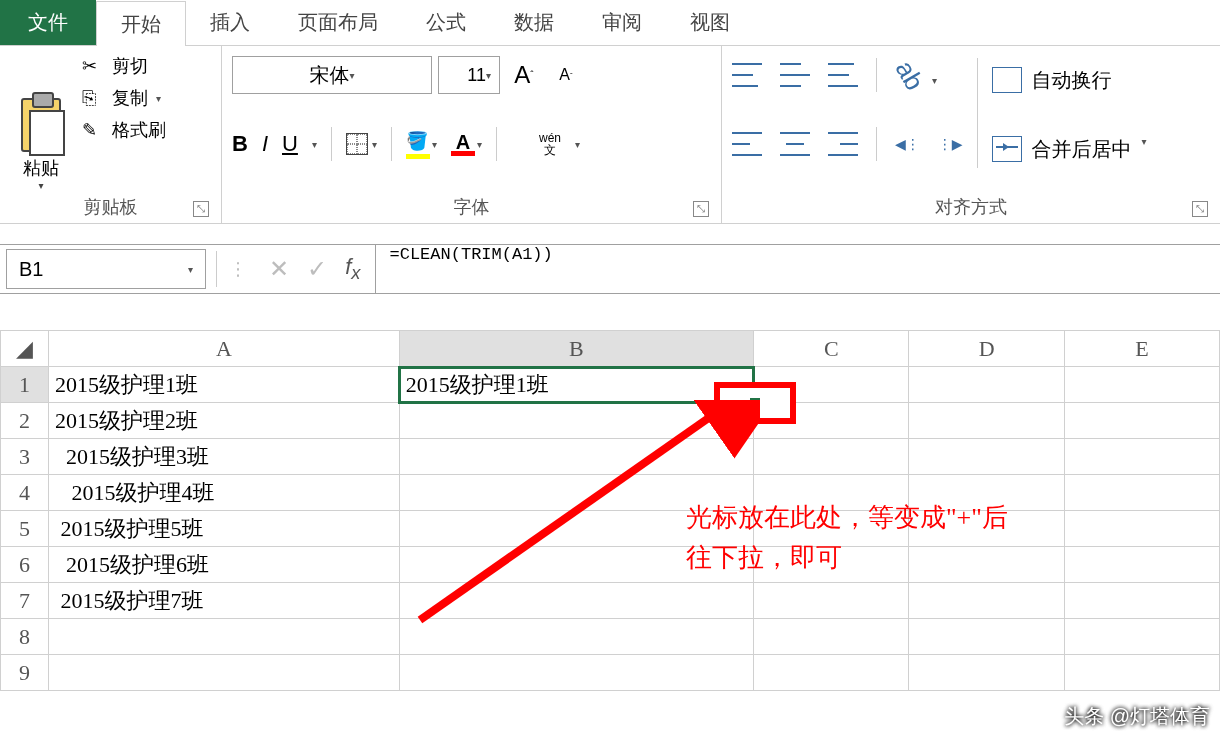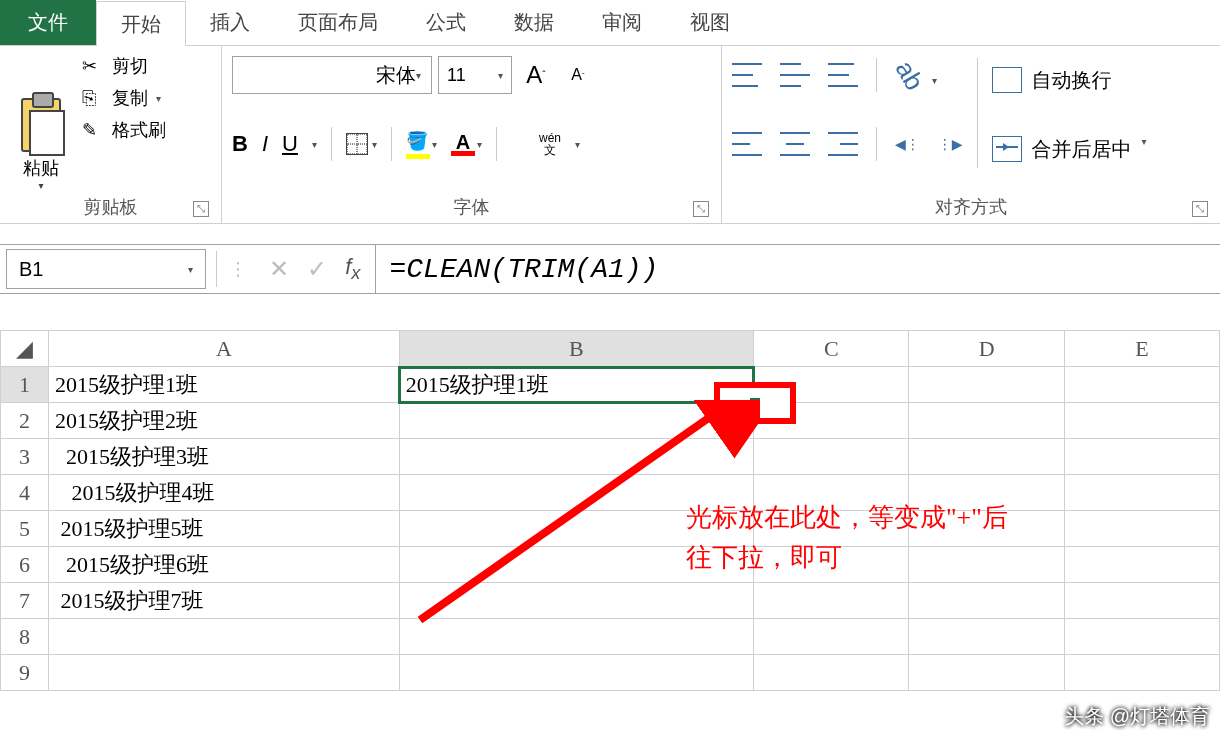--- a/index.html
+++ b/index.html
@@ -84,24 +84,24 @@
   .mini-dd{font-size:10px;color:#444;}
   .clip-right{display:flex;flex-direction:column;gap:8px;margin-left:10px;font-size:18px;}
   .clip-item{display:flex;align-items:center;gap:8px;}
   .cut-icon{width:22px;display:inline-block;}
   .copy-icon{width:22px;display:inline-block;}
   .brush-icon{width:22px;display:inline-block;}
   
   .font-row1{display:flex;align-items:center;height:42px;gap:6px;}
   .font-name{
     width:200px;height:38px;border:1px solid #a0a0a0;display:flex;align-items:center;padding:0 10px;font-size:20px;background:#fff;
-    justify-content:flex-end;
+    justify-content:center;
   }
   .font-size{
-    width:74px;height:38px;border:1px solid #a0a0a0;display:flex;align-items:center;padding:0 8px;font-size:18px;justify-content:space-between;
+    width:62px;height:38px;border:1px solid #a0a0a0;display:flex;align-items:center;padding:0 8px;font-size:18px;justify-content:flex-end;
   }
   .btn-sq{
     width:36px;height:38px;border:1px solid transparent;display:flex;align-items:center;justify-content:center;font-size:20px;background:#fff;
   }
   .font-row2{display:flex;align-items:center;height:48px;gap:14px;margin-top:24px;}
   .sep{width:1px;height:34px;background:#ccc;}
   .bord-btn{position:relative;display:flex;align-items:center;}
   .bord-grid{width:22px;height:22px;border:1px solid #444;display:grid;grid-template-columns:1fr 1fr;grid-template-rows:1fr 1fr;}
   .bord-grid div{border:1px dotted #888;}
   .fill-btn{display:flex;align-items:center;gap:2px;}
@@ -125,21 +125,21 @@
   .fbar{
     display:flex;align-items:stretch;height:50px;margin-top:20px;border:1px solid #a0a0a0;border-left:0;border-right:0;background:#fff;
   }
   .namebox{
     width:200px;border:1px solid #a0a0a0;margin:4px 6px;display:flex;align-items:center;justify-content:space-between;padding:0 12px;font-size:20px;background:#fff;
   }
   .fx-btns{display:flex;align-items:center;gap:18px;padding:0 14px;}
   .fx-b{font-size:24px;color:#bdbdbd;}
   .fx-lbl{font-style:italic;font-size:22px;color:#555;}
   .formula-input{
-    flex:1;border-left:1px solid #a0a0a0;display:flex;align-items:center;padding:0 14px;font-size:28px;font-family:"Courier New",monospace;font-style:italic;
+    flex:1;border-left:1px solid #a0a0a0;display:flex;align-items:flex-start;padding:0 14px;font-size:17px;font-family:"Courier New",monospace;
   }
   
   .sheet{position:relative;margin-top:36px;}
   table{border-collapse:collapse;width:100%;}
   th,td{border:1px solid #d0d0d0;font-size:22px;font-family:SimSun,serif;height:36px;padding:0;}
   th{background:#fff;font-weight:normal;color:#555;text-align:center;}
   th.rowh{width:48px;}
   td.rowh{background:#fff;text-align:center;color:#555;width:48px;}
   td.cell{padding:0 6px;}
   .colA{width:350px;}

